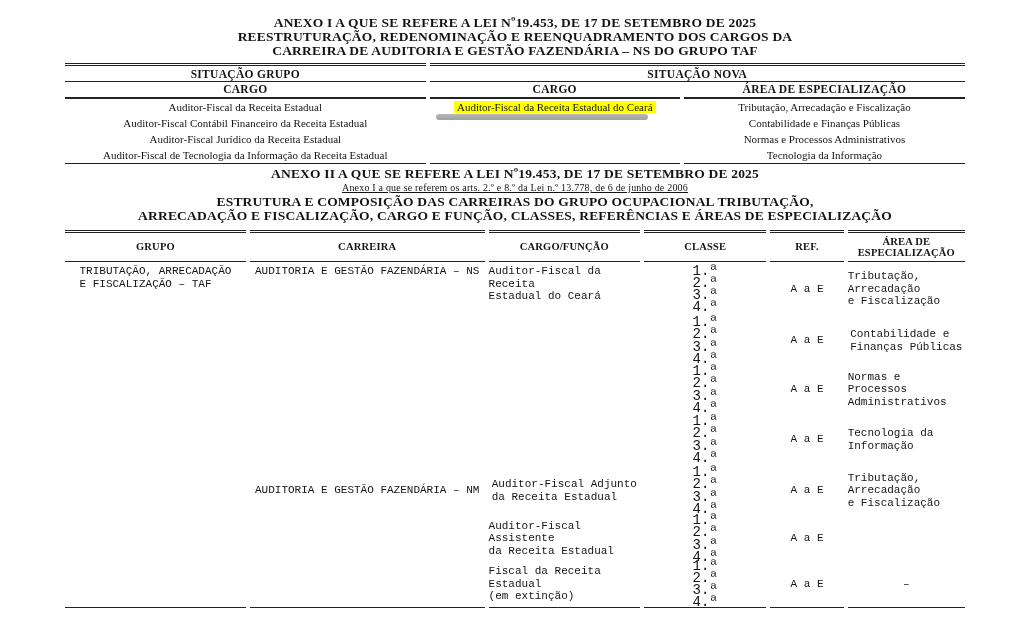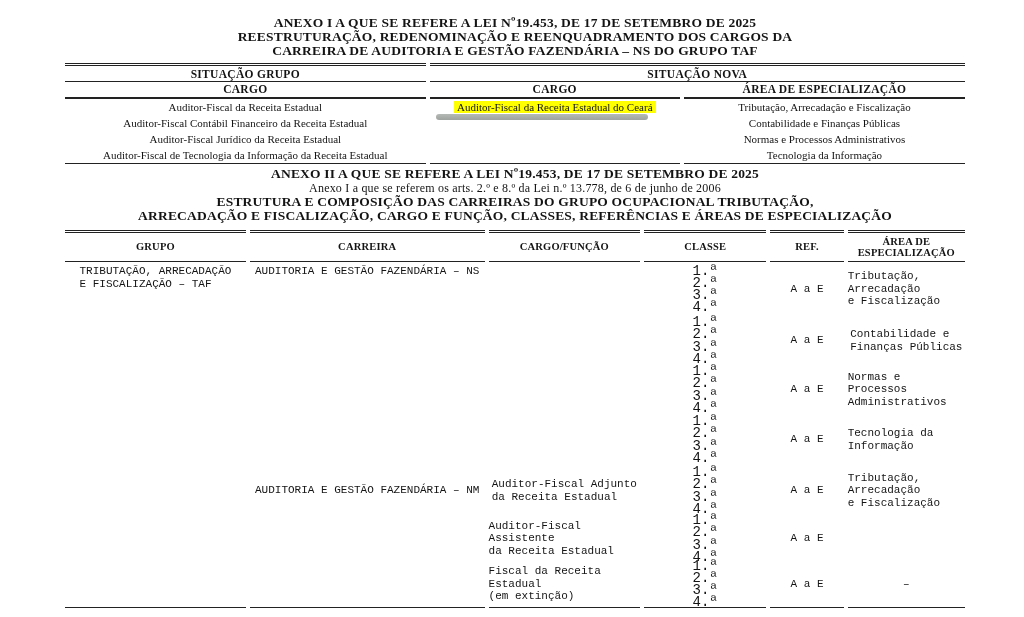--- a/index.html
+++ b/index.html
@@ -5,21 +5,21 @@
   html,body { margin:0; padding:0; background:#ffffff; }
   body {
     width:1024px; height:617px; overflow:hidden;
     font-family:"Liberation Serif", serif; color:#141414;
     -webkit-font-smoothing:antialiased;
   }
   .doc { padding:16px 59px 0 65px; width:900px; }
 
   
   .title { text-align:center; font-weight:bold; font-size:13.5px; line-height:14px; letter-spacing:.2px; }
-  .title .sub { font-weight:normal; font-size:12px; }
+  .title .sub { font-weight:normal; font-size:10px;text-decoration:underline; }
   .title1 { margin-bottom:5px; }
   .title2 { margin-top:4px; margin-bottom:7px; }
 
   
   .t1head1 { display:grid; grid-template-columns:363fr 539fr; column-gap:4px; }
   .t1head1 > div {
     border-top:3px double #222; border-bottom:1.2px solid #222;
     text-align:center; font-weight:bold; font-size:11.5px; letter-spacing:.3px;
     padding:2px 0 1px;
   }
@@ -133,20 +133,22 @@
 ESPECIALIZAÇÃO</div>
     </div>
 
     <div class="t2body">
 
       <div class="c top" style="grid-area:1/1">TRIBUTAÇÃO, ARRECADAÇÃO
 E FISCALIZAÇÃO – TAF</div>
       <div class="c top" style="grid-area:1/2">AUDITORIA E GESTÃO FAZENDÁRIA – NS</div>
       <div class="c" style="grid-area:5/2">AUDITORIA E GESTÃO FAZENDÁRIA – NM</div>
 
+      <div class="c top" style="grid-area:1/3">Auditor-Fiscal da Receita
+Estadual do Ceará</div>
       <div class="c" style="grid-area:5/3">Auditor-Fiscal Adjunto
 da Receita Estadual</div>
       <div class="c" style="grid-area:6/3">Auditor-Fiscal Assistente
 da Receita Estadual</div>
       <div class="c" style="grid-area:7/3">Fiscal da Receita Estadual
 (em extinção)</div>
 
       <div class="c classe" style="grid-area:1/4">1.ª
 2.ª
 3.ª

